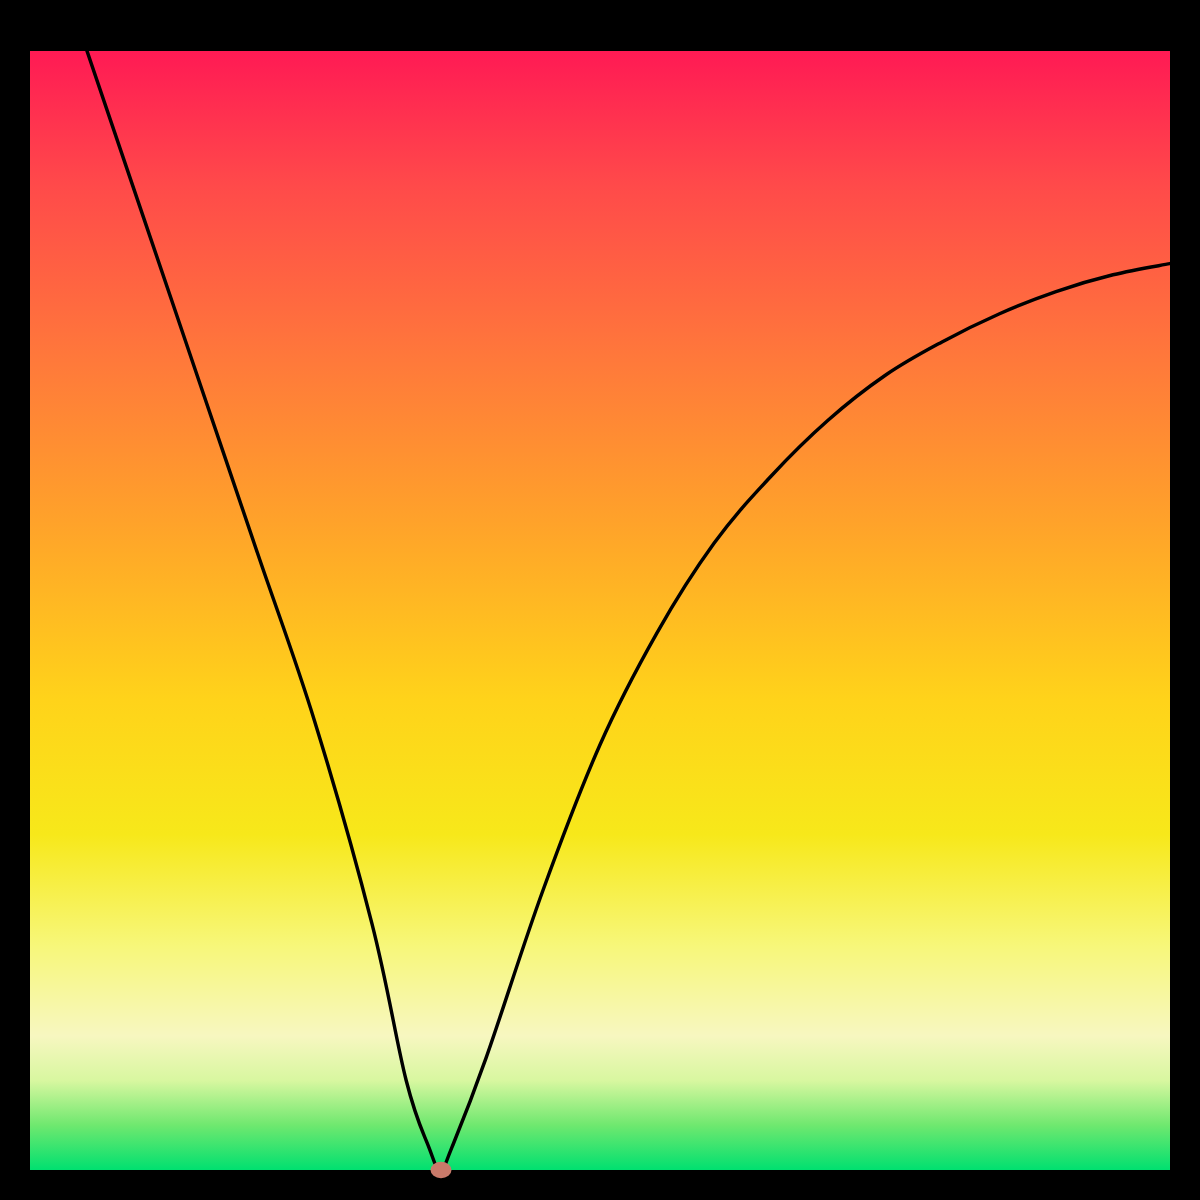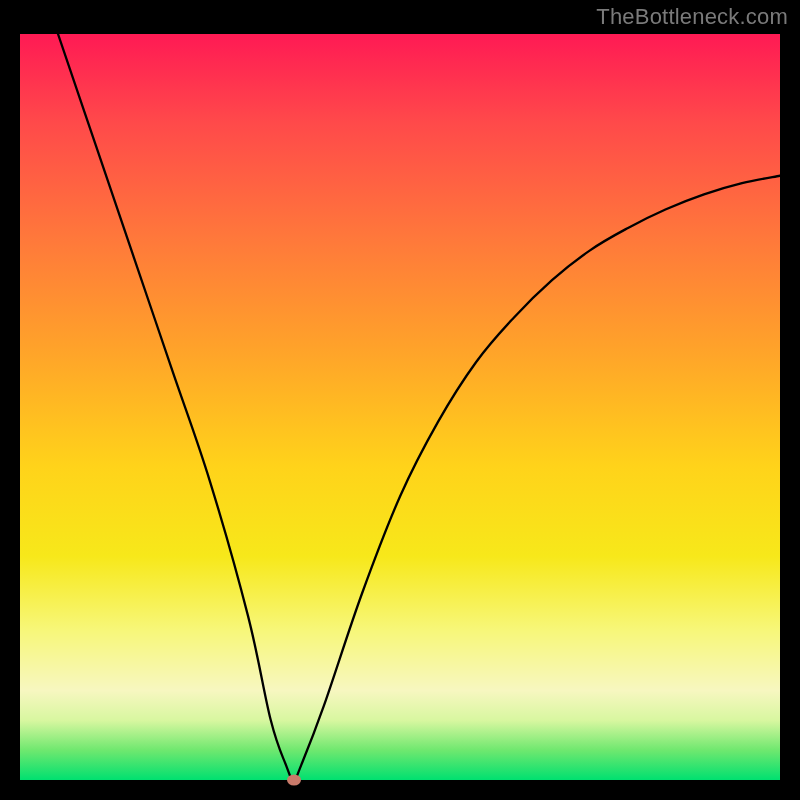--- a/index.html
+++ b/index.html
@@ -70,14 +70,13 @@
 
 <div class="frame">
 
   <div class="plot-area">
     <svg class="curve" viewBox="0 0 760 746" preserveAspectRatio="none">
       <path id="curve-path" fill="none" stroke="#000" stroke-width="2.3" stroke-linecap="round" d="M 38 0 C 44.84 20.141999999999996, 62.32 71.61599999999996, 76 111.89999999999998 C 89.68 152.184, 100.32 183.51600000000008, 114 223.80000000000007 C 127.68 264.08400000000006, 138.32 295.416, 152 335.7 C 165.68 375.984, 176.32 403.2876, 190 447.59999999999997 C 203.68 491.91239999999993, 217.056 538.9104, 228 581.88 C 238.944 624.8496, 243.96 659.464, 250.8 686.32 C 257.64 713.176, 261.896 720.3376000000001, 266 731.08 C 270.104 741.8224, 270.864 746, 273.59999999999997 746 C 276.33599999999996 746, 275.728 744.508, 281.2 731.08 C 286.67199999999997 717.652, 293.056 702.2844, 304 671.4 C 314.944 640.5156, 328.32 597.0984, 342 559.5 C 355.68 521.9016, 366.32 493.40439999999995, 380 462.52 C 393.68 431.6356, 404.32000000000005 412.09040000000005, 418.00000000000006 387.92 C 431.68000000000006 363.7496, 442.32 347.03919999999994, 456 328.23999999999995 C 469.68 309.44079999999997, 480.32 298.2508, 494 283.48 C 507.68 268.7092, 518.32 258.26519999999994, 532 246.17999999999995 C 545.68 234.09479999999996, 556.32 225.73960000000002, 570 216.34000000000003 C 583.68 206.94040000000004, 594.32 201.34540000000004, 608 193.96000000000004 C 621.68 186.57460000000003, 632.32 181.35259999999997, 646 175.30999999999995 C 659.68 169.26739999999992, 670.32 165.0898, 684 160.39 C 697.68 155.69019999999998, 708.32 152.55699999999993, 722 149.19999999999993 C 735.68 145.84299999999993, 753.16 143.0828, 760 141.74"></path>
     </svg>
     <div id="marker" class="marker" style="left: 273.6px; top: 746px; background: rgb(201, 122, 106);"></div>
   </div>
 
-  <div class="watermark">TheBottleneck.com</div>
 </div>
 
 </body></html>

